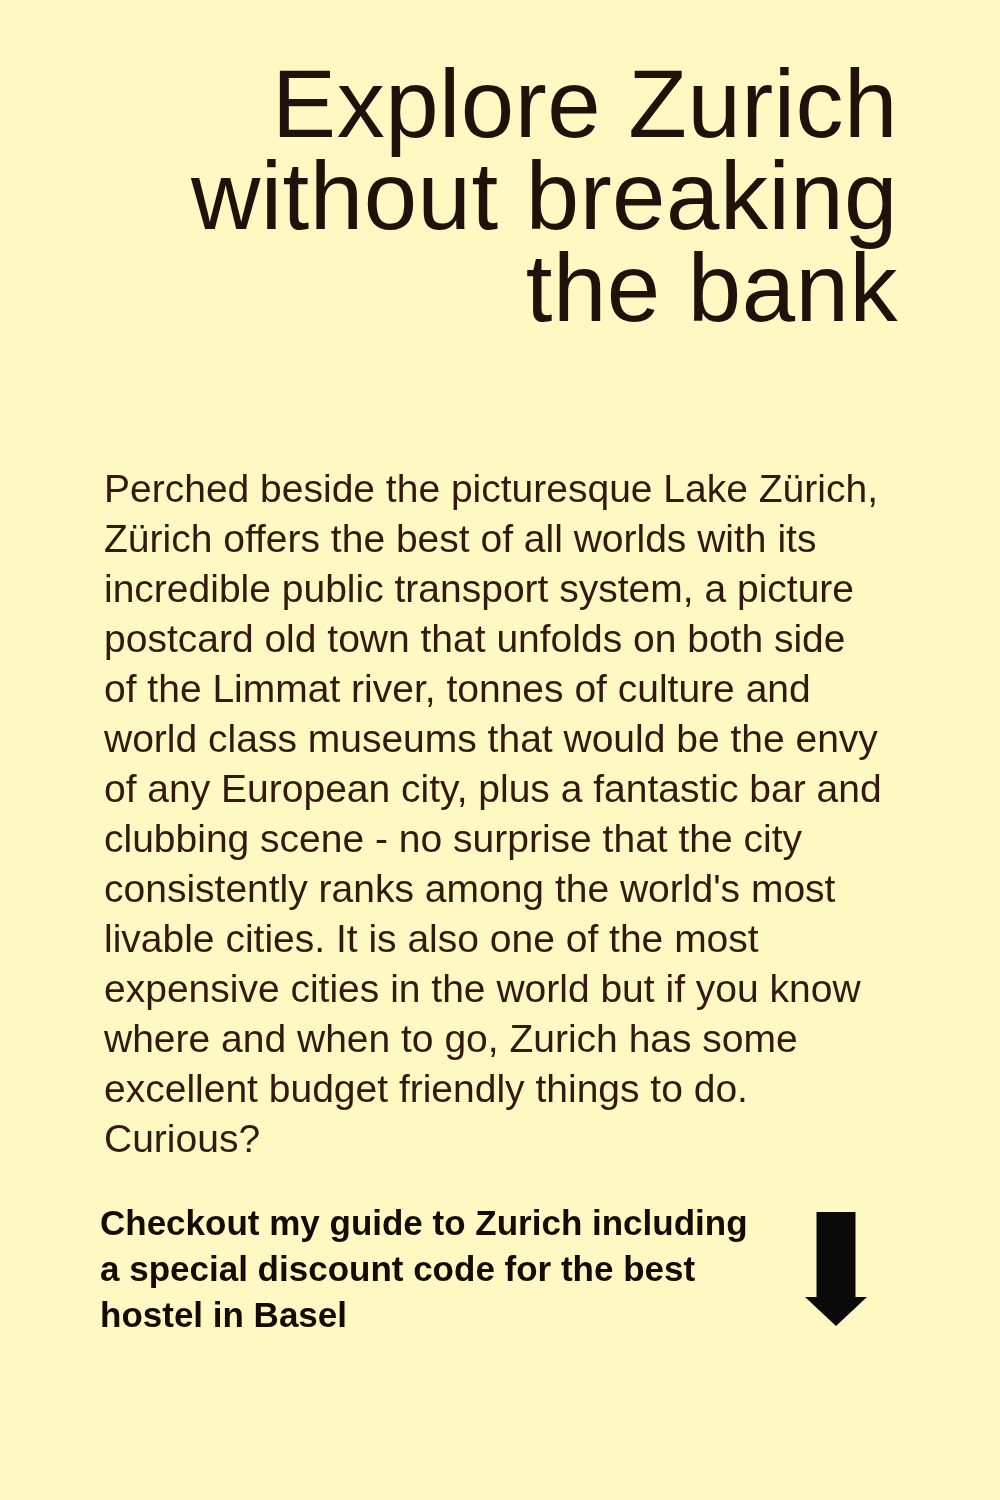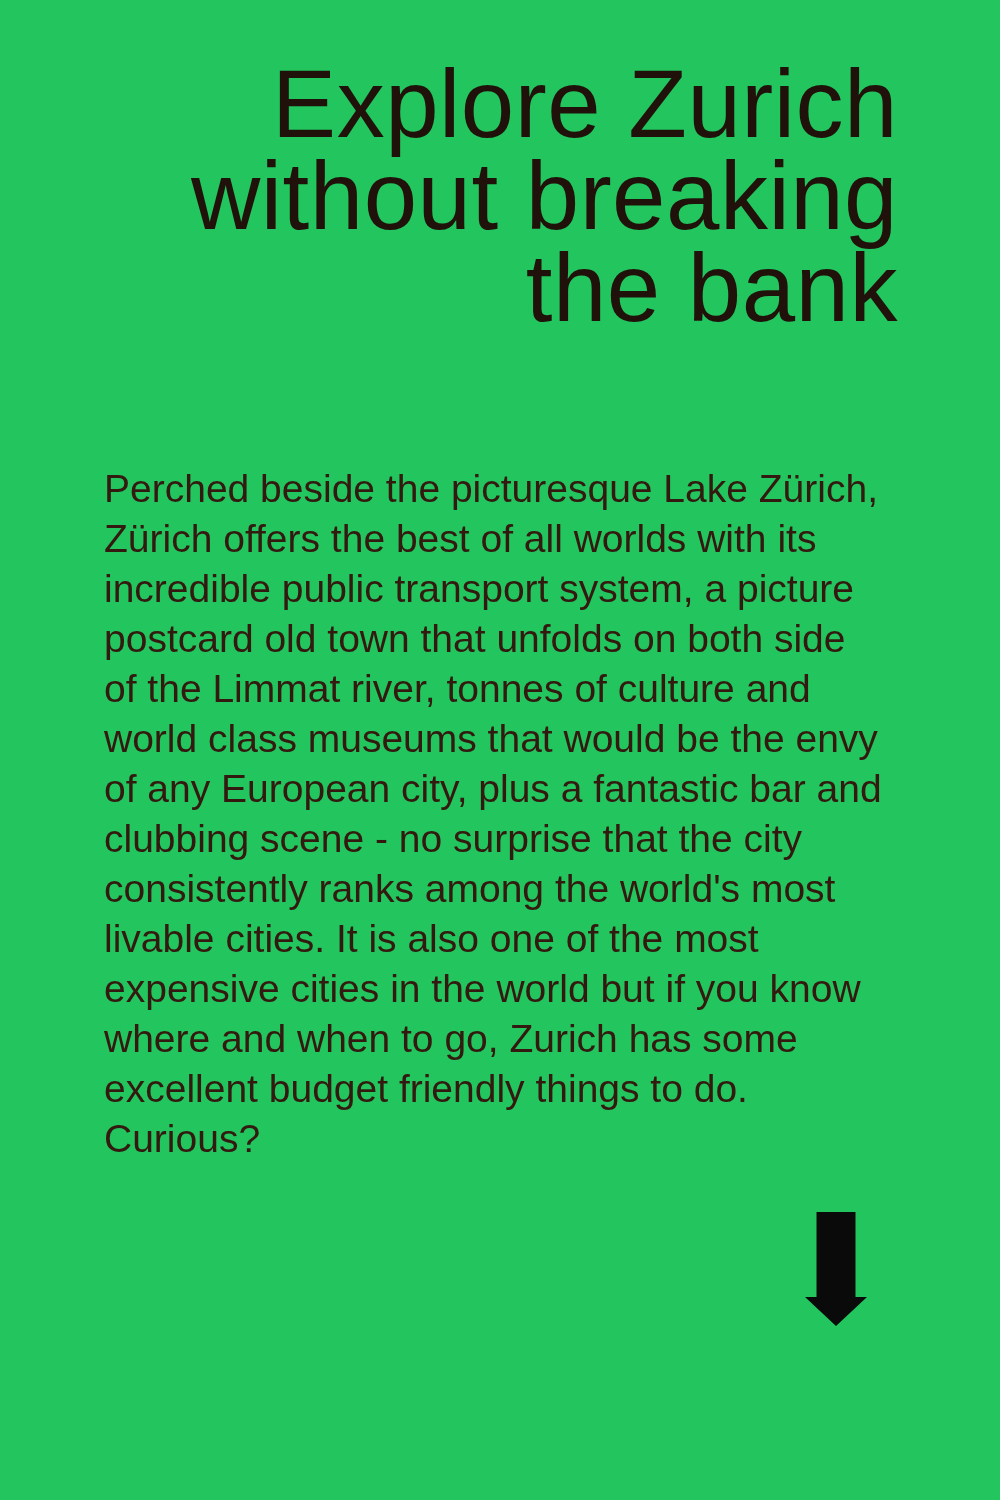--- a/index.html
+++ b/index.html
@@ -5,21 +5,21 @@
   html, body {
     margin: 0;
     padding: 0;
     background: #e8e8e8;
   }
   .poster {
     position: relative;
     width: 1000px;
     height: 1500px;
     margin: 0 auto;
-    background: #22c55e;
+    background: #fef9c3;
     font-family: "Liberation Sans", sans-serif;
     overflow: hidden;
   }
   .heading {
     position: absolute;
     top: 58px;
     left: 0;
     right: 102px;
     margin: 0;
     text-align: right;
@@ -84,20 +84,23 @@
 world class museums that would be the envy
 of any European city, plus a fantastic bar and
 clubbing scene - no surprise that the city
 consistently ranks among the world's most
 livable cities. It is also one of the most
 expensive cities in the world but if you know
 where and when to go, Zurich has some
 excellent budget friendly things to do.
 Curious?</p>
 
+  <p class="cta-text">Checkout my guide to Zurich including
+a special discount code for the best
+hostel in Basel</p>
 
   <div class="down-arrow">
     <svg viewBox="0 0 62 114" xmlns="http://www.w3.org/2000/svg" preserveAspectRatio="none">
       <polygon points="11.5,0 50.5,0 50.5,85 62,85 31,114 0,85 11.5,85" fill="#0A0A0A"></polygon>
     </svg>
   </div>
 
 </div>
 
 </body></html>

